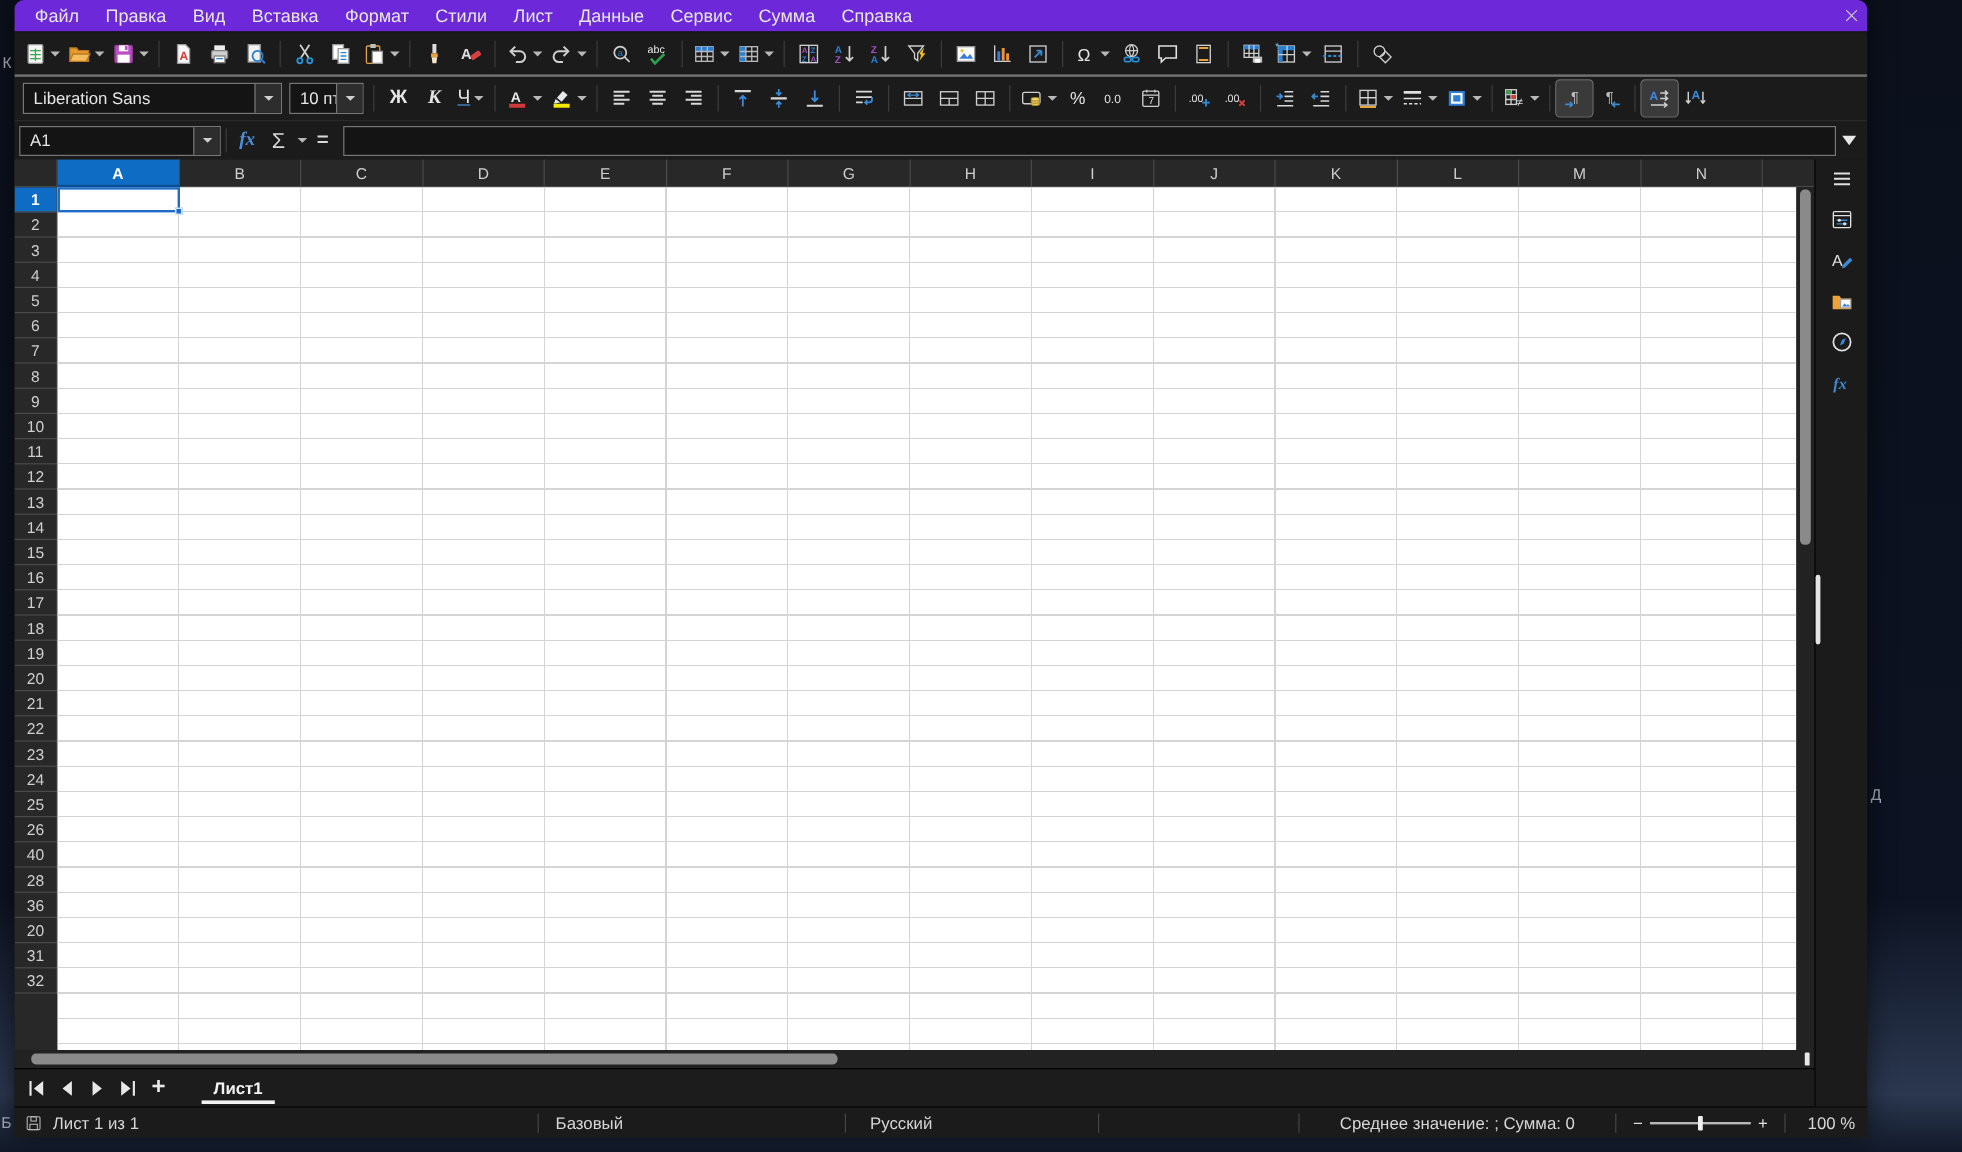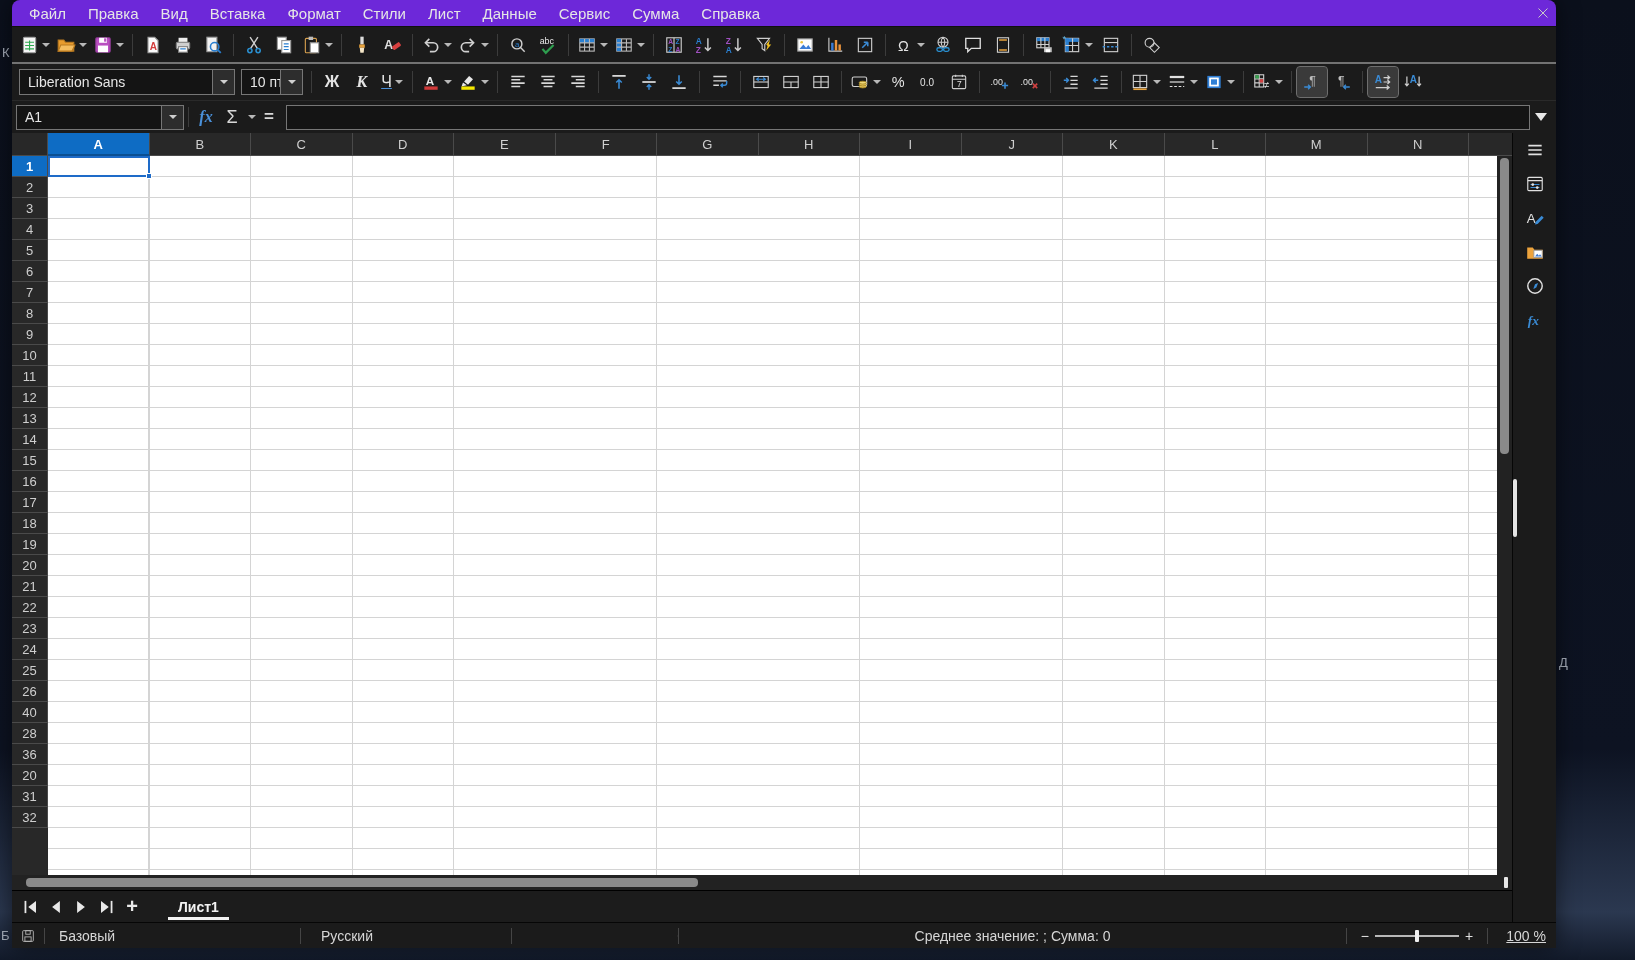--- a/index.html
+++ b/index.html
@@ -124,21 +124,21 @@
   .sb-sep{width:1px;height:16px;background:#454545;flex:0 0 auto;}
   .sb-item{display:flex;align-items:center;white-space:nowrap;overflow:hidden;}
   .sb-info{width:404px;}
   .sb-style{width:255px;padding-left:14px;}
   .sb-lang{width:210px;padding-left:20px;}
   .sb-selmode{width:166px;padding-left:160px;display:flex;align-items:center;gap:4px;}
   .sb-stats{flex:1;justify-content:center;}
   .sb-zoomslider{width:140px;justify-content:center;gap:6px;color:#e0e0e0;}
   .slider-track{position:relative;width:84px;height:2px;background:#b8b8b8;}
   .slider-thumb{position:absolute;left:40px;top:-5px;width:4px;height:12px;background:#f0f0f0;border-radius:1px;}
-  .sb-zoom{width:60px;justify-content:flex-end;padding-right:2px;text-decoration:underline;}
+  .sb-zoom{width:60px;justify-content:flex-end;padding-right:2px;}
 
   
   .rail{width:44px;background:#1b1b1b;border-left:1px solid #060606;flex:0 0 auto;
     display:flex;flex-direction:column;align-items:center;position:relative;}
   .rail-btn{width:34px;height:31px;display:flex;align-items:center;justify-content:center;margin-top:3px;}
   .sidebar-grip{position:absolute;left:0;top:346px;width:4px;height:58px;background:#e4e4e4;border-radius:2px;}
 </style>
 </head>
 <body>
 
@@ -920,20 +920,21 @@
   </div>
 
   <div class="statusbar">
     <span style="margin-right:8px;display:flex;">
       <svg width="16" height="16" viewBox="0 0 18 18">
           <rect x="3" y="3" width="12" height="12" rx="1" fill="none" stroke="#b8b8b8"></rect>
           <rect x="6.5" y="3" width="5" height="4" fill="none" stroke="#b8b8b8"></rect>
           <rect x="5.5" y="10" width="7" height="5" fill="none" stroke="#b8b8b8"></rect>
         </svg>
     </span>
+    <span class="sb-item sb-info">Лист 1 из 1</span>
     <span class="sb-sep"></span>
     <span class="sb-item sb-style">Базовый</span>
     <span class="sb-sep"></span>
     <span class="sb-item sb-lang">Русский</span>
     <span class="sb-sep"></span>
     <span class="sb-item sb-selmode">
       <svg width="18" height="14" viewBox="0 0 18 14">
           <rect x="1" y="2" width="16" height="10" fill="none" stroke="#b8b8b8" stroke-dasharray="2.5 2"></rect>
         </svg>
       <svg width="10" height="16" viewBox="0 0 10 16">

